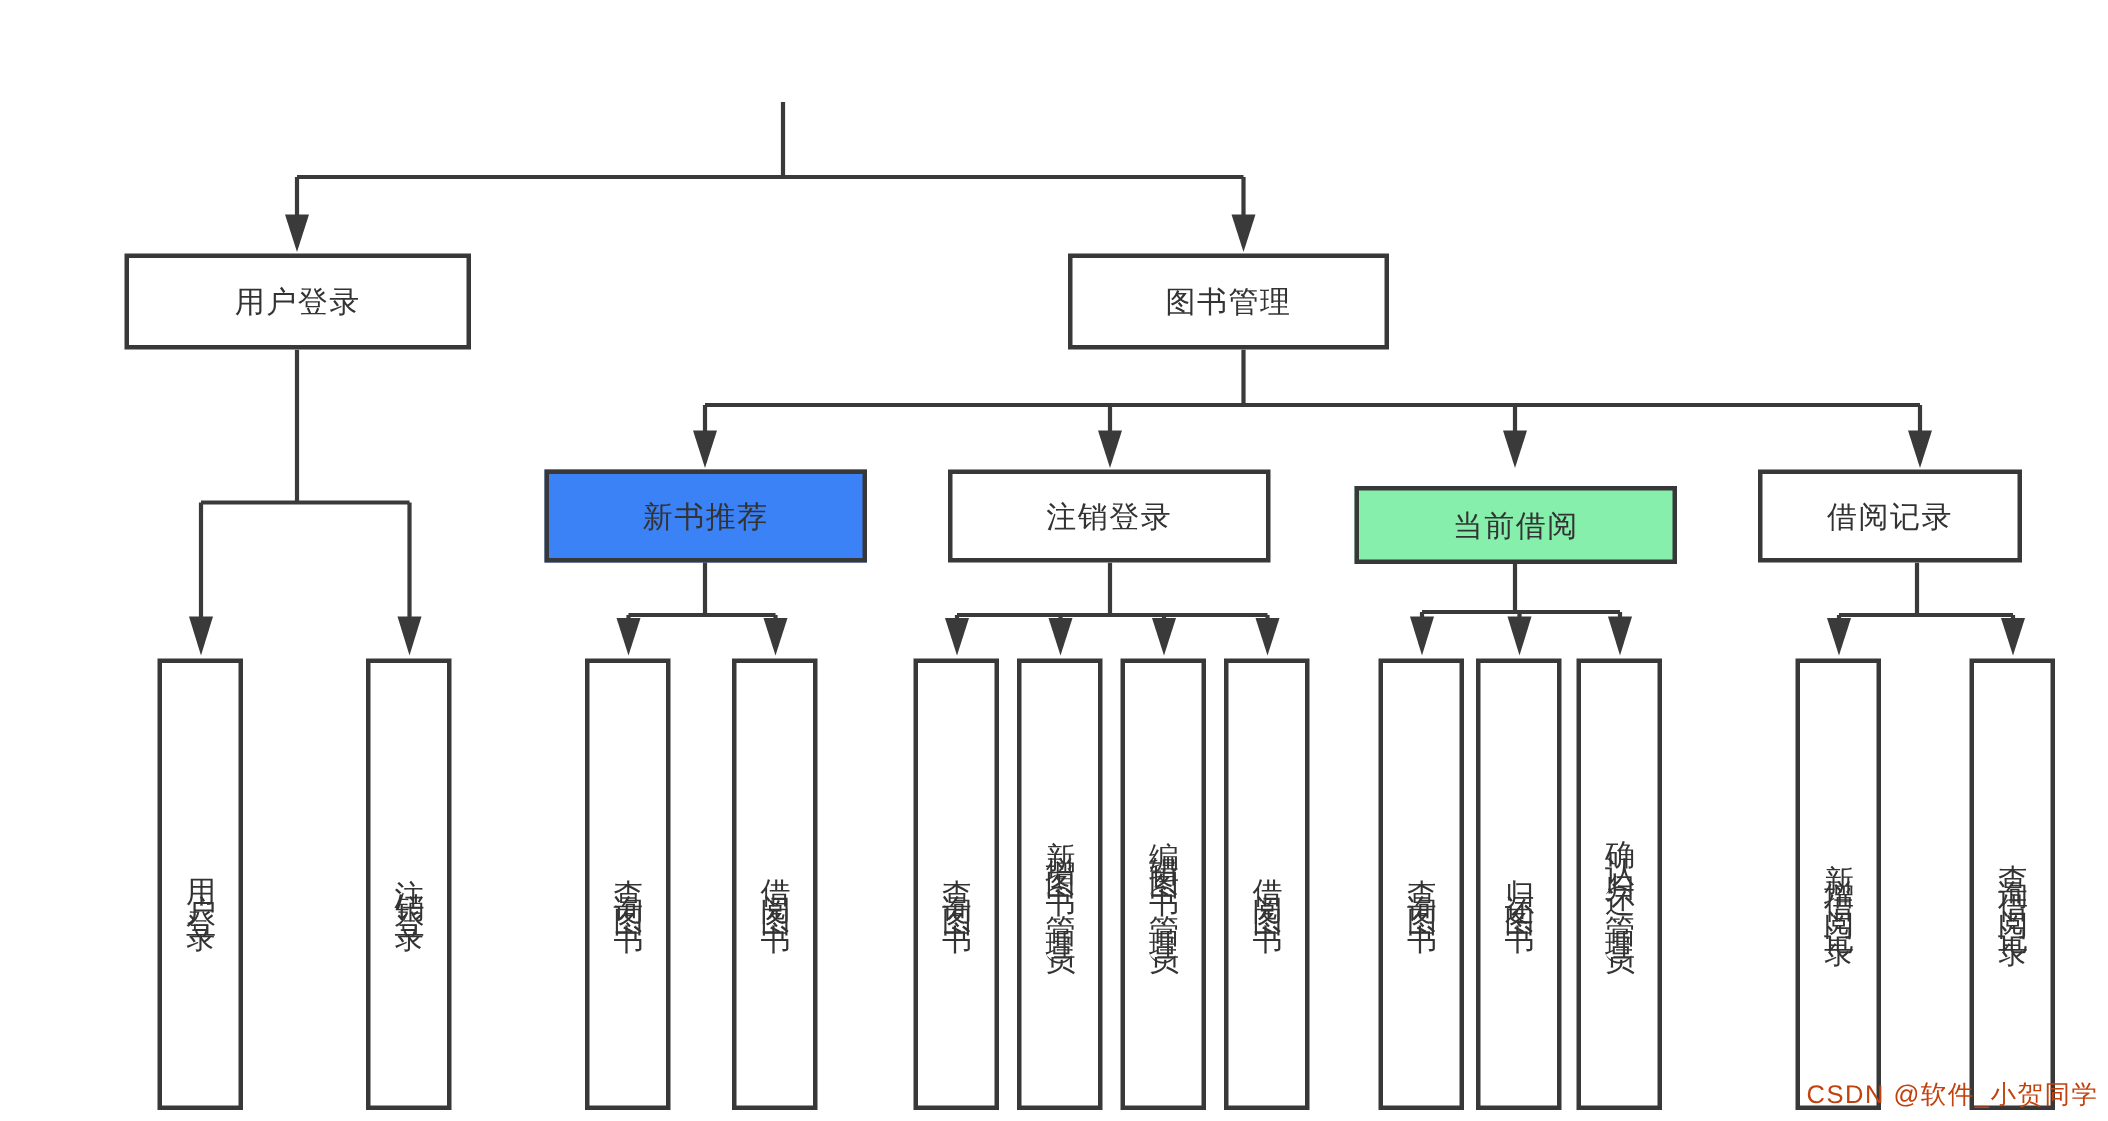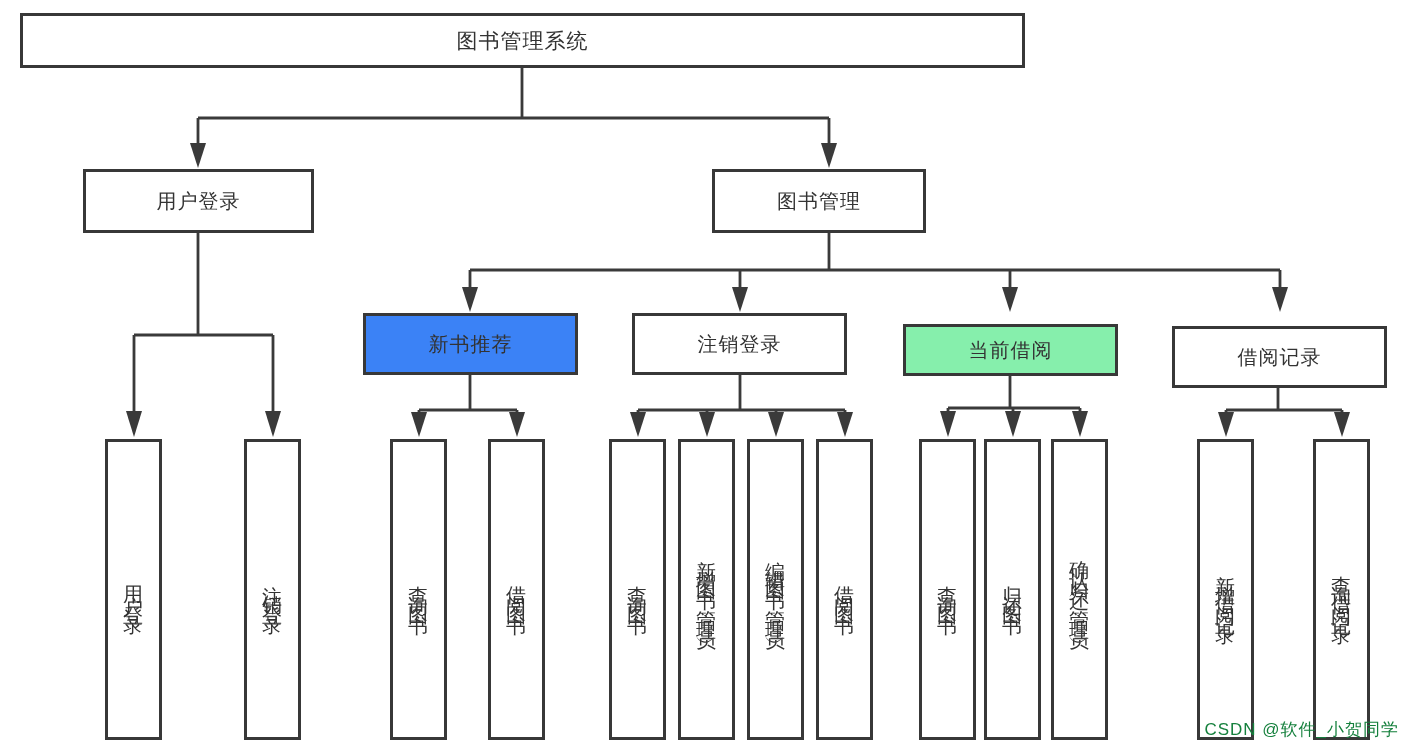--- a/index.html
+++ b/index.html
@@ -71,41 +71,38 @@
       <polygon points="1005,411 1021,411 1013,437" style="fill: rgb(58, 58, 58);"></polygon>
       <polygon points="1072,411 1088,411 1080,437" style="fill: rgb(58, 58, 58);"></polygon>
     </g>
     <g>
       <path d="M1278 375 V410 M1226 410 H1342 M1226 410 V413 M1342 410 V413" style="stroke: rgb(58, 58, 58);"></path>
       <polygon points="1218,412 1234,412 1226,437" style="fill: rgb(58, 58, 58);"></polygon>
       <polygon points="1334,412 1350,412 1342,437" style="fill: rgb(58, 58, 58);"></polygon>
     </g>
   </svg>
 
-  <div class="node root" style="left: 20px; top: 13px; width: 1005px; height: 55px; border-color: rgb(56, 56, 56); background: rgb(255, 255, 255);">
-    <span>图书管理系统</span>
-  </div>
 
   <div class="node" style="left: 83px; top: 169px; width: 231px; height: 64px; border-color: rgb(56, 56, 56); background: rgb(255, 255, 255);">
     <span>用户登录</span>
   </div>
   <div class="node" style="left: 712px; top: 169px; width: 214px; height: 64px; border-color: rgb(56, 56, 56); background: rgb(255, 255, 255);">
     <span>图书管理</span>
   </div>
 
   <div class="node" style="left: 363px; top: 313px; width: 215px; height: 62px; border-color: rgb(56, 56, 56); background: #3b82f6;">
     <span>新书推荐</span>
   </div>
   <div class="node" style="left: 632px; top: 313px; width: 215px; height: 62px; border-color: rgb(56, 56, 56); background: rgb(255, 255, 255);">
     <span>注销登录</span>
   </div>
   <div class="node" style="left: 903px; top: 313px; width: 215px; height: 52px; border-color: rgb(56, 56, 56); background: #86efac; margin-top: 11px;">
     <span>当前借阅</span>
   </div>
-  <div class="node" style="left: 1172px; top: 326px; width: 215px; height: 62px; border-color: rgb(56, 56, 56); background: rgb(255, 255, 255);">
+  <div class="node" style="left: 1172px; top: 313px; width: 176px; height: 62px; border-color: rgb(56, 56, 56); background: rgb(255, 255, 255);">
     <span>借阅记录</span>
   </div>
 
   <div class="leaf" style="left: 105px; border-color: rgb(56, 56, 56); background: rgb(255, 255, 255);">
     <span class="v">用户登录</span>
   </div>
   <div class="leaf" style="left: 244px; border-color: rgb(56, 56, 56); background: rgb(255, 255, 255);">
     <span class="v">注销登录</span>
   </div>
 
@@ -139,17 +136,17 @@
     <span class="v">确认归还（管理员）</span>
   </div>
 
   <div class="leaf" style="left: 1197px; border-color: rgb(56, 56, 56); background: rgb(255, 255, 255);">
     <span class="v">新增借阅记录</span>
   </div>
   <div class="leaf" style="left: 1313px; border-color: rgb(56, 56, 56); background: rgb(255, 255, 255);">
     <span class="v">查询借阅记录</span>
   </div>
 
-  <div class="watermark" style="color: #15803d;">
+  <div class="watermark" style="color: #c2410c;">
     <span>CSDN @软件_小贺同学</span>
   </div>
 
 </div>
 
 </body></html>

